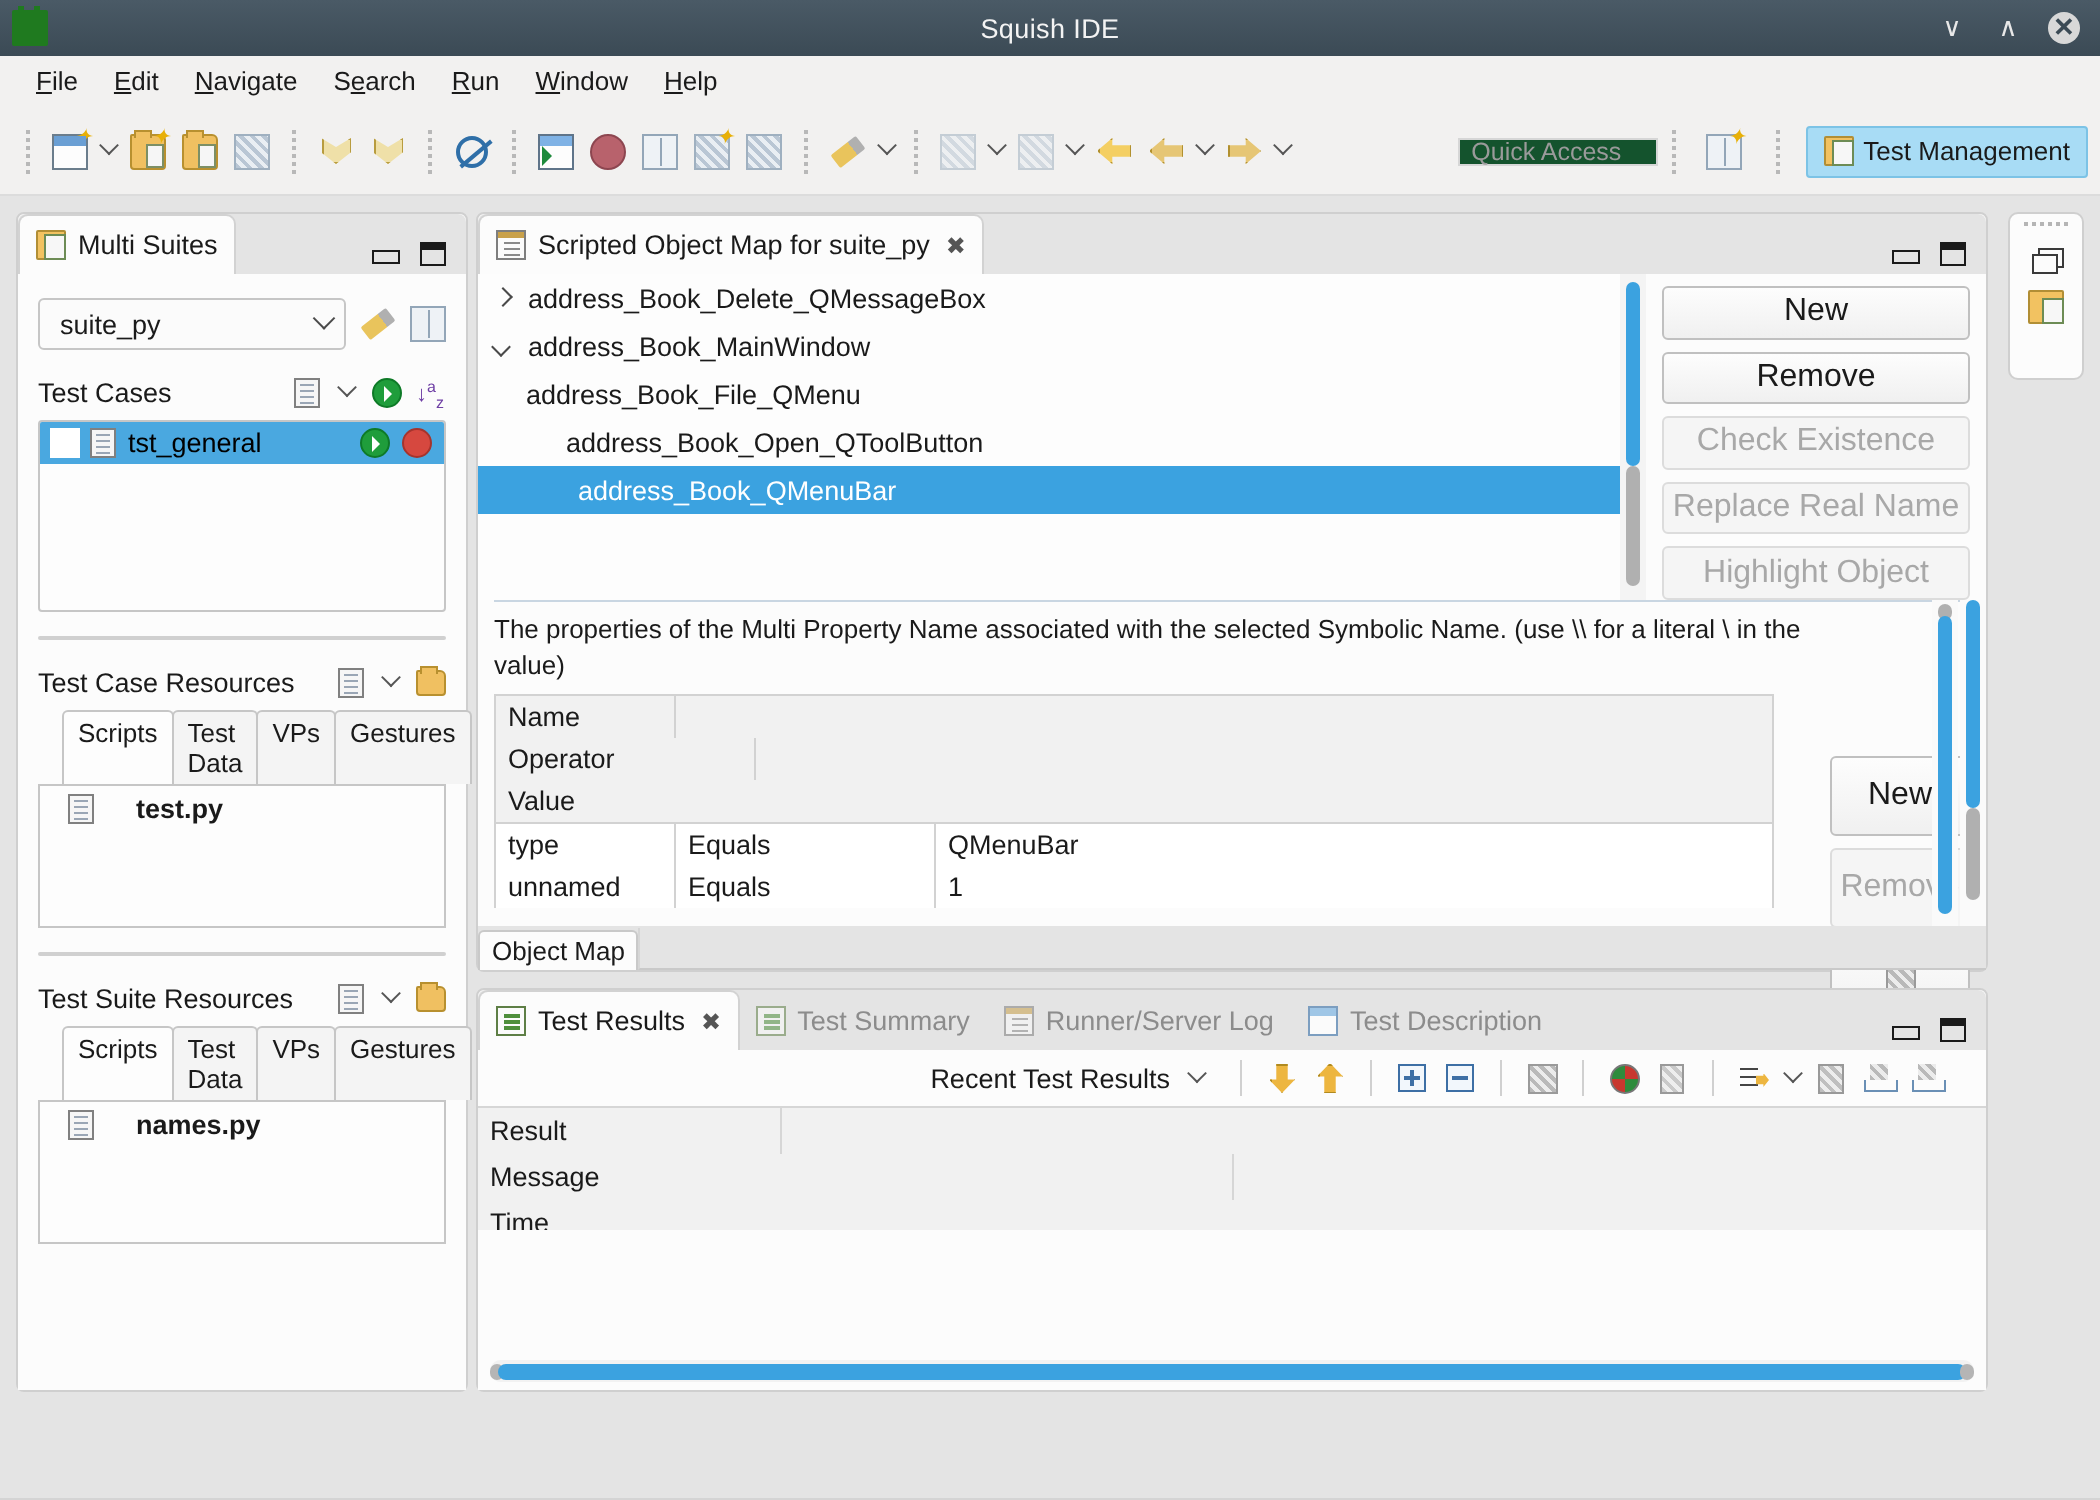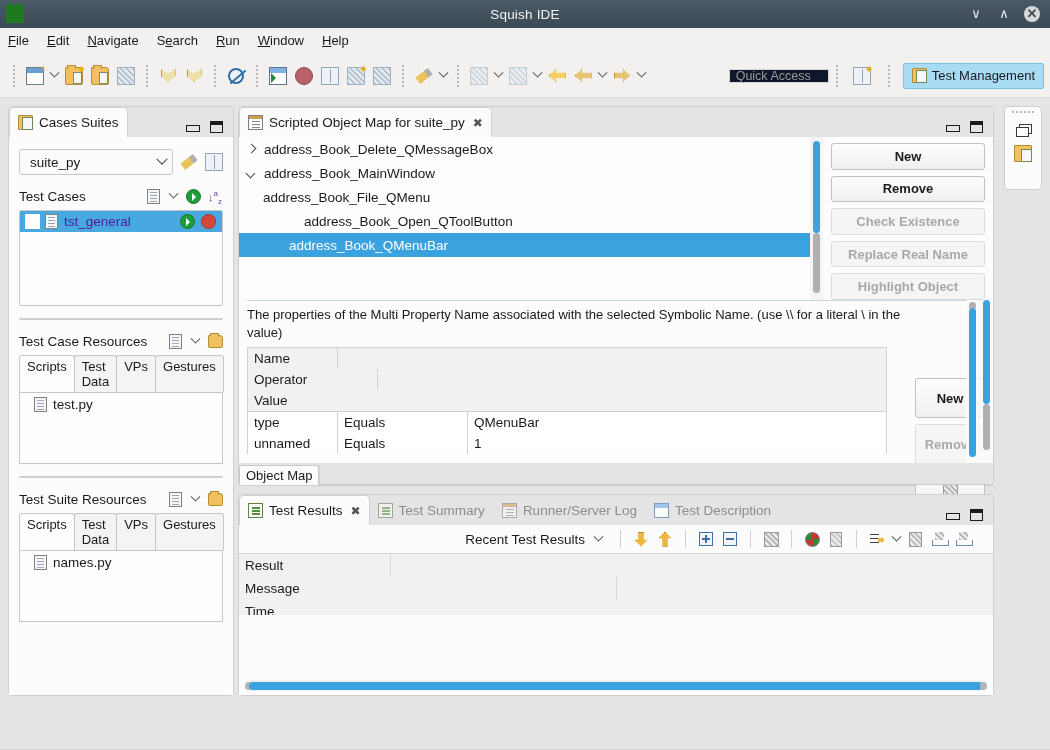--- a/index.html
+++ b/index.html
@@ -41,21 +41,21 @@
   .win-btns { margin-left: auto; display: flex; align-items: center; gap: 12px; padding-right: 10px; }
   .win-btn { width: 16px; height: 16px; color: #e8e8e8; font-size: 13px; line-height: 16px; text-align: center; cursor: default; }
   .win-close {
     background: #d8d8d8; color: #3b4a55; border-radius: 50%;
     font-size: 13px; font-weight: bold;
   }
 
   
   #menubar {
     height: 26px; background: #f2f1f0;
-    display: flex; align-items: center; gap: 2px;
+    display: flex; align-items: center; padding-left: 10px; gap: 2px;
     border-bottom: 1px solid #f2f1f0;
   }
   .menu-item {
     padding: 3px 8px; font-size: 13px; color: #1a1a1a;
   }
   .menu-item u { text-decoration: underline; }
 
   
   #toolbar {
     height: 44px; background: #f2f1f0;
@@ -91,21 +91,21 @@
   .ico-cols::after{content:"";position:absolute;left:50%;top:1px;bottom:1px;width:1px;background:#93a6b8;}
   .ico-arrow-l{width:17px;height:13px;background:#e6c675;border:1px solid #b1902f;clip-path:polygon(45% 0,45% 28%,100% 28%,100% 72%,45% 72%,45% 100%,0 50%);}
   .ico-arrow-r{width:17px;height:13px;background:#e6c675;border:1px solid #b1902f;clip-path:polygon(55% 0,55% 28%,0 28%,0 72%,55% 72%,55% 100%,100% 50%);}
   .ico-arrow-l.bright{background:#f4cf63;}
   .ico-dim{opacity:.55;}
   .ico-pencil-nib{width:16px;height:8px;background:linear-gradient(to right,#e9c45c 0 68%,#b0b0b0 68% 100%);transform:rotate(-38deg);border-radius:1px;}
   .ico-noentry{width:16px;height:16px;border:2px solid #2f6fa8;border-radius:50%;position:relative;}
   .ico-noentry::after{content:"";position:absolute;left:-2px;top:6px;width:20px;height:2px;background:#2f6fa8;transform:rotate(-40deg);}
 
   #quick-access {
-    margin-left: auto; width: 100px; height: 14px; background: #0f172a;
+    margin-left: auto; width: 100px; height: 14px; background: #14532d;
     border: 1px solid #d6d6d6; display:flex;align-items:center;
     padding-left: 6px; color: #9a9a9a; font-size: 12.5px;
   }
   #perspective-bar { display:flex; align-items:center; gap:6px; padding-left:4px; }
   .persp-btn {
     height: 26px; display:flex; align-items:center; gap:5px;
     padding: 0 8px; border-radius: 2px; font-size: 13px;
   }
   .persp-btn.active { background:#a8dcf5; border:1px solid #7cc3e6; }
 
@@ -168,63 +168,63 @@
   }
   .combo .caret { margin-left:auto; width:8px;height:8px;border-right:1.6px solid #4a4a4a;border-bottom:1.6px solid #4a4a4a;transform:rotate(45deg) translate(-2px,-2px); }
   .hdr-row { display:flex; align-items:center; margin: 14px 10px 6px 10px; }
   .hdr-label { font-size:13.5px; }
   .hdr-icons { margin-left:auto; display:flex; align-items:center; gap:7px; }
   .list-box {
     margin: 0 10px; background:#fdfdfd; border:1px solid #c6c6c6; border-radius:2px;
     overflow:hidden;
   }
   .list-row { display:flex; align-items:center; gap:6px; padding:3px 6px; font-size:13.5px; }
-  .list-row.sel { background:#4aa8e0; color:#4c1d95; }
+  .list-row.sel { background:#4aa8e0; color:#000000; }
   .chk { width:13px;height:13px;background:#fff;border:1.6px solid #fff; outline:1px solid #c8c8c8; }
   .list-row.sel .chk { border-color:#fff; outline-color:#fff; }
   .row-actions { margin-left:auto; display:flex; gap:6px; align-items:center; }
   .play-ico { width:15px;height:15px;border-radius:50%;background:#1f9d3b;position:relative;border:1px solid #0e7a27;}
   .play-ico::after{content:"";position:absolute;left:5px;top:3px;border:4px solid transparent;border-left-color:#fff;}
   .stop-ico { width:15px;height:15px;border-radius:50%;background:#d6483f;border:1px solid #a5342d;}
   .sort-ico { font-size:11px;color:#6f3fa5;position:relative;width:15px;height:15px;}
   .doc-ico-sm{width:13px;height:15px;background:#f6f6f6;border:1px solid #808080;position:relative;flex:none;}
   .doc-ico-sm::before{content:"";position:absolute;left:2px;top:2px;right:2px;height:1px;box-shadow:0 3px 0 #9aa6b5,0 6px 0 #9aa6b5,0 9px 0 #9aa6b5;background:#9aa6b5;}
   .divider { height:2px; background:#d0d0d0; margin: 12px 10px 0 10px; border-radius:1px; }
 
   .subtabs { display:flex; margin: 0 10px; }
   .subtab {
     padding: 3px 7px; font-size: 13px; background:#f4f4f4;
     border:1px solid #c6c6c6; border-bottom:none; margin-left:-1px;
     border-top-left-radius:3px;border-top-right-radius:3px;
   }
-  .subtab:first-child { margin-left:0; }
+  .subtab:first-child { margin-left:12px; }
   .subtab.active { background:#fdfdfd; }
   .res-box {
     margin: 0 10px; background:#fdfdfd; border:1px solid #c6c6c6;
   }
-  .res-row { display:flex; align-items:center; gap:6px; padding:4px 6px 4px 14px; font-size:13.5px; }
+  .res-row { display:flex; align-items:center; gap:21px; padding:4px 6px 4px 14px; font-size:13.5px;font-weight:bold; }
 
   
   #view-objmap { left: 238px; top: 8px; right: 56px; height: 380px; }
   #objmap-body { top: 30px; bottom: 0; }
   .om-split { display:flex; position:absolute; left:0; right:0; top:0; height: 163px; }
   .om-tree { flex:1; position:relative; background:#fdfdfd; overflow:hidden; }
   .tree-row { display:flex; align-items:center; gap:7px; padding:3px 6px; font-size:13.5px; height:24px; }
   .tree-row.sel { background:#3ba2e0; color:#fff; }
   .tw { width:12px; height:12px; position:relative; flex:none; }
   .tw.collapsed::after{content:"";position:absolute;left:3px;top:2px;width:6px;height:6px;border-right:1.5px solid #4a4a4a;border-top:1.5px solid #4a4a4a;transform:rotate(45deg);}
   .tw.expanded::after{content:"";position:absolute;left:2px;top:3px;width:6px;height:6px;border-right:1.5px solid #4a4a4a;border-bottom:1.5px solid #4a4a4a;transform:rotate(45deg);}
   .sb-v { width: 13px; background:#f4f4f4; position:relative; flex:none; }
   .sb-thumb { position:absolute; left:3px; width:7px; border-radius:4px; background:#3ba2e0; }
   .sb-thumb.gray { background:#b0b0b0; }
   .om-btns { width: 170px; padding: 6px 8px 0 8px; background:#fcfcfc; display:flex; flex-direction:column; gap:6px; }
   .btn {
     height: 40px; border:1px solid #c0c0c0; border-radius:3px;
     background: linear-gradient(to bottom,#fdfdfd,#f0f0f0);
-    display:flex;align-items:center;justify-content:center; font-size:13px;font-weight:bold;
+    display:flex;align-items:center;justify-content:center; font-size:16px;
   }
   .btn.disabled { color:#a8a8a8; background:#f5f5f5; border-color:#dcdcdc; }
 
   .om-lower { position:absolute; left:0; right:0; top:163px; bottom:0; background:#fcfcfc; }
   .rn-title { color:#2d6ea8; font-weight:bold; font-size:13.5px; padding: 6px 8px 3px 8px; }
   .rn-underline { height:1px; background:#c9d6e2; margin: 0 8px; }
   .rn-desc { font-size:13px; padding: 5px 10px 4px 8px; line-height:1.35; }
   .prop-table { margin: 2px 8px 0 8px; border:1px solid #d2d2d2; border-bottom:none; background:#fff; }
   .pt-head { display:flex; background:#f1f1f1; font-size:13.5px; border-bottom:1px solid #d2d2d2;flex-direction:column; }
   .pt-head div { padding:3px 6px; }
@@ -409,21 +409,21 @@
     </div>
   </div>
 </div>
 
 <div id="workspace">
 
   <div class="view" id="view-test-suites">
     <div class="view-tabbar">
       <div class="view-tab">
         <span class="ti ti-suite"></span>
-        <span>Cases Suites</span>
+        <span>Multi Suites</span>
       </div>
       <div class="view-tools">
         <span class="vt-min"></span>
         <span class="vt-max"></span>
       </div>
     </div>
     <div class="view-body" style="top:30px;">
 
       <div class="ts-combo-row">
         <div class="combo">
@@ -525,21 +525,21 @@
             <span class="tw collapsed"></span>
             <span>address_Book_Delete_QMessageBox</span>
           </div>
           <div class="tree-row" style="padding-left:6px">
             <span class="tw expanded"></span>
             <span>address_Book_MainWindow</span>
           </div>
           <div class="tree-row" style="padding-left:24px">
             <span>address_Book_File_QMenu</span>
           </div>
-          <div class="tree-row" style="padding-left:65px">
+          <div class="tree-row" style="padding-left:44px">
             <span>address_Book_Open_QToolButton</span>
           </div>
           <div class="tree-row sel" style="padding-left:50px">
             <span>address_Book_QMenuBar</span>
           </div>
         </div>
         <div class="sb-v">
           <div class="sb-thumb" style="top:4px;height:92px;"></div>
           <div class="sb-thumb gray" style="top:96px;height:60px;"></div>
         </div>

